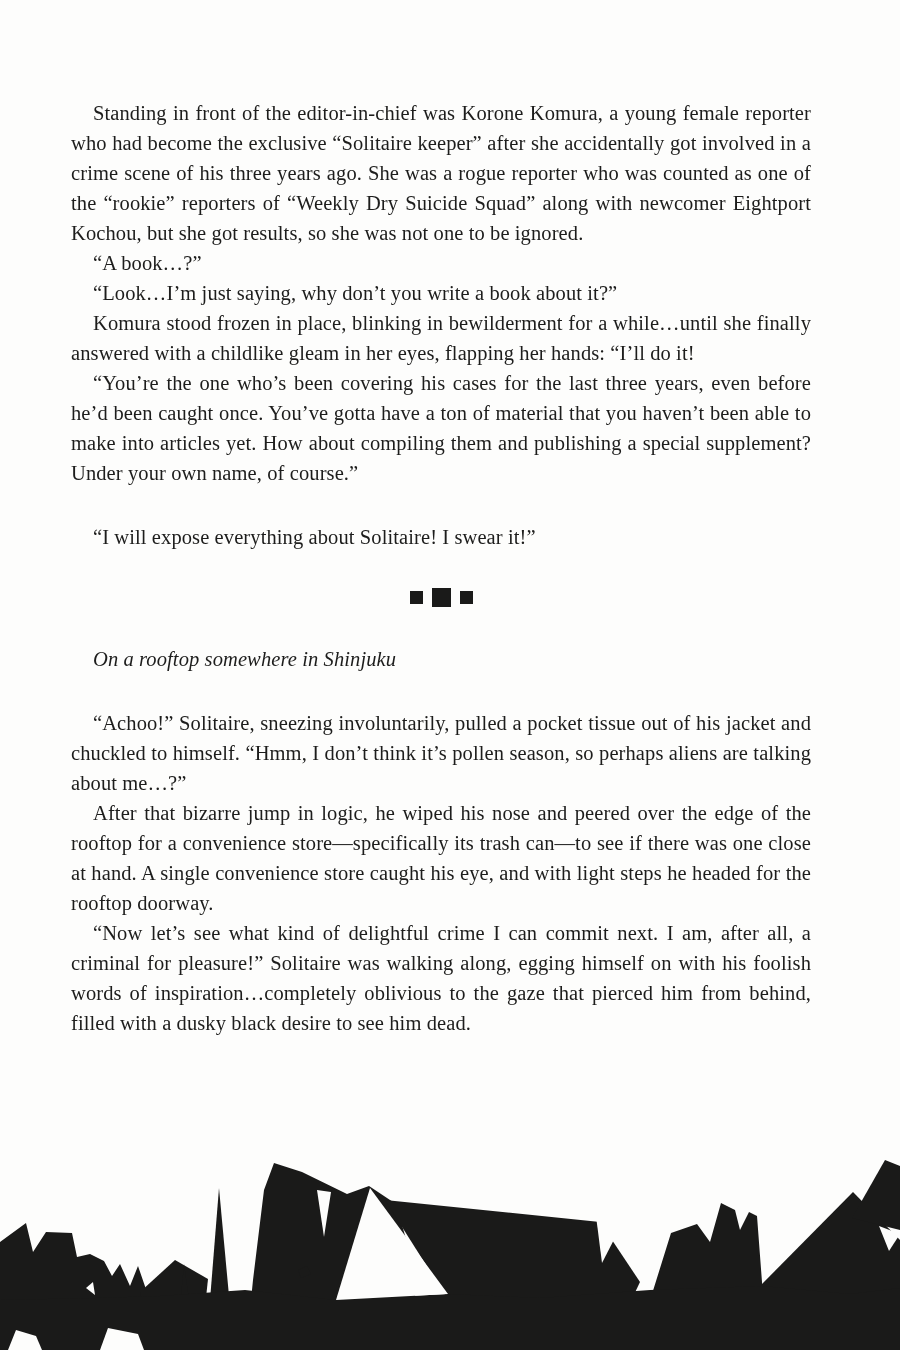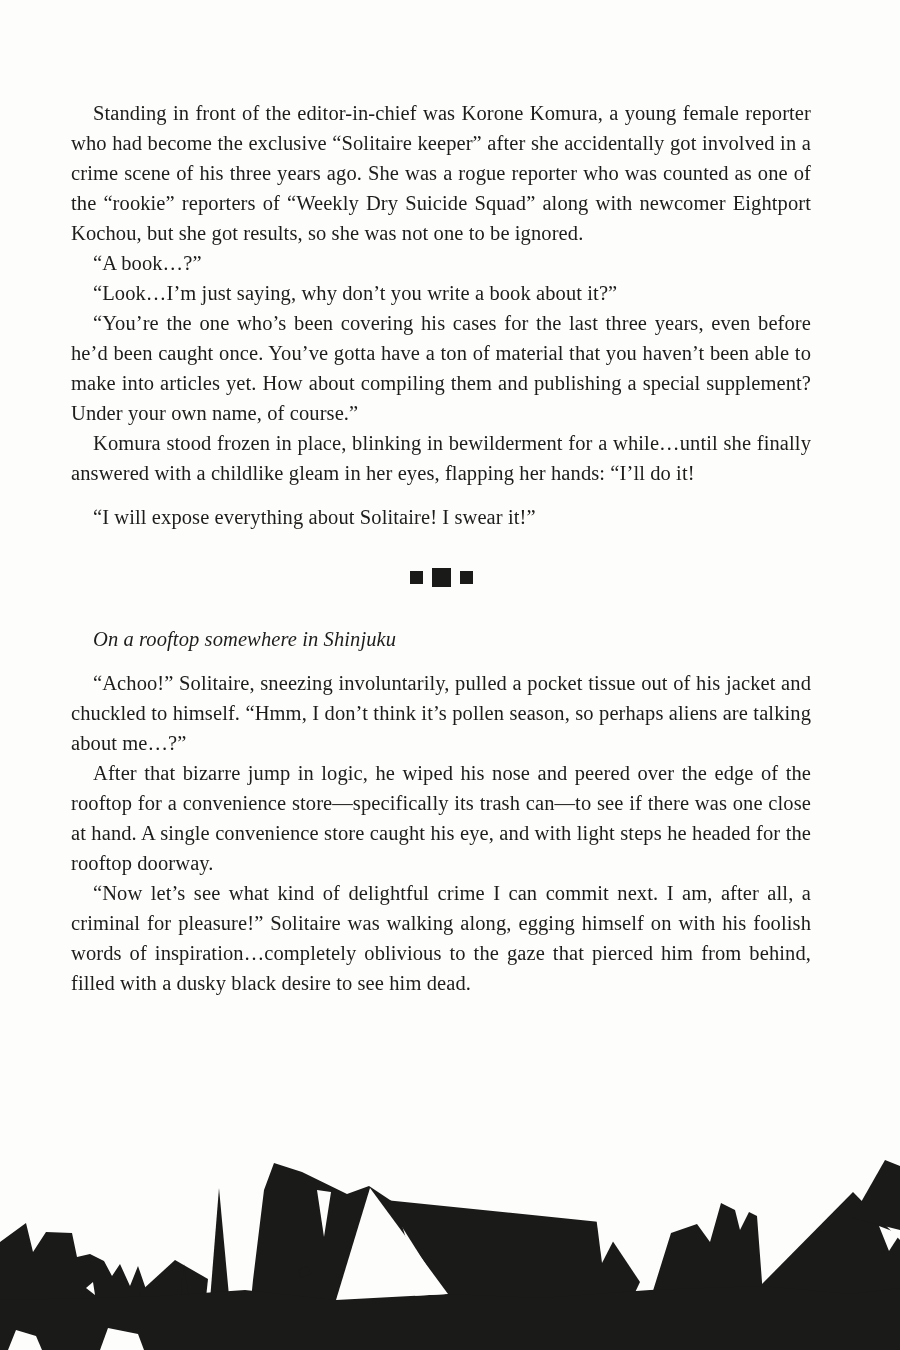--- a/index.html
+++ b/index.html
@@ -28,21 +28,21 @@
     color: var(--text);
     font-size: 20.5px;
     line-height: 30px;
     text-align: justify;
     letter-spacing: 0.1px;
   }
   .para {
     margin: 0;
     text-indent: 22px;
   }
-  .gap-above { margin-top: 14px; }
+  .gap-above { margin-top: 34px; }
   .scene-break {
     margin-top: 30px;
     height: 30px;
     display: flex;
     align-items: center;
     justify-content: center;
     gap: 9px;
   }
   .sq { display: block; background: var(--ink); }
   .sq.sm { width: 13px; height: 13px; }
@@ -65,22 +65,22 @@
   .cutout { fill: var(--background); }
 </style>
 </head>
 <body>
 
 <div class="page">
   <main class="text-column">
     <p class="para">Standing in front of the editor-in-chief was Korone Komura, a young female reporter who had become the exclusive “Solitaire keeper” after she accidentally got involved in a crime scene of his three years ago. She was a rogue reporter who was counted as one of the “rookie” reporters of “Weekly Dry Suicide Squad” along with newcomer Eightport Kochou, but she got results, so she was not one to be ignored.</p>
     <p class="para">“A book…?”</p>
     <p class="para">“Look…I’m just saying, why don’t you write a book about it?”</p>
+    <p class="para">Komura stood frozen in place, blinking in bewilderment for a while…until she finally answered with a childlike gleam in her eyes, flapping her hands: “I’ll do it!</p>
     <p class="para">“You’re the one who’s been covering his cases for the last three years, even before he’d been caught once. You’ve gotta have a ton of material that you haven’t been able to make into articles yet. How about compiling them and publishing a special supplement? Under your own name, of course.”</p>
-    <p class="para">Komura stood frozen in place, blinking in bewilderment for a while…until she finally answered with a childlike gleam in her eyes, flapping her hands: “I’ll do it!</p>
     <p class="para gap-above">“I will expose everything about Solitaire! I swear it!”</p>
 
     <div class="scene-break">
       <span class="sq sm"></span>
       <span class="sq lg"></span>
       <span class="sq sm"></span>
     </div>
 
     <p class="scene-header">On a rooftop somewhere in Shinjuku</p>
 

